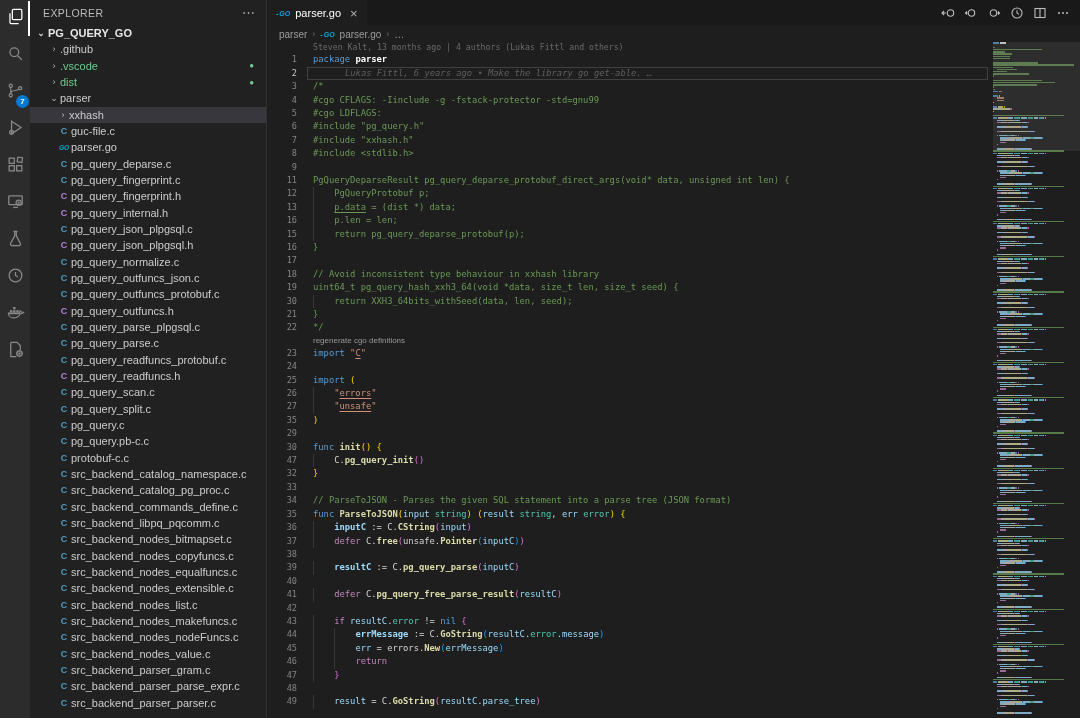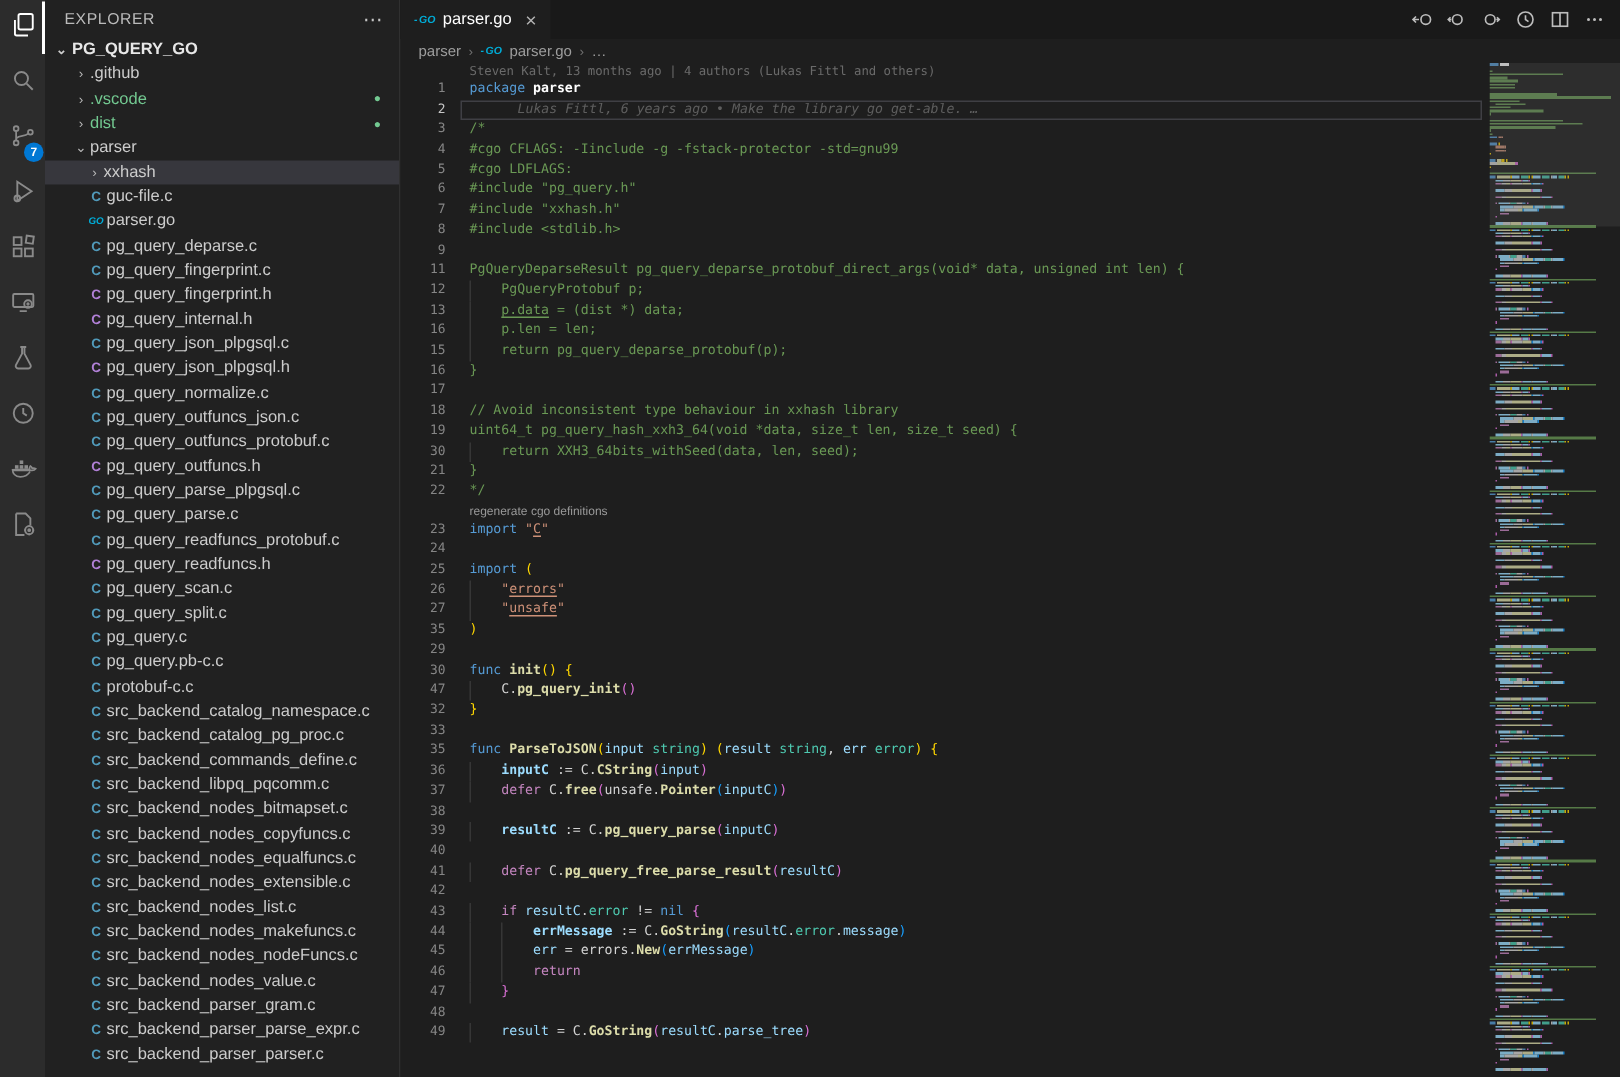--- a/index.html
+++ b/index.html
@@ -406,20 +406,21 @@
       <div class="cline"><span class="num">24</span><span class="txt"></span></div>
       <div class="cline"><span class="num">25</span><span class="txt"><span class="tk-kw">import</span><span class="tk-plain"> </span><span class="tk-b1">(</span></span></div>
       <div class="cline"><span class="num">26</span><span class="guide" style="left: 46px;"></span><span class="txt"><span class="tk-plain">    </span><span class="tk-str">"</span><span class="tk-str u">errors</span><span class="tk-str">"</span></span></div>
       <div class="cline"><span class="num">27</span><span class="guide" style="left: 46px;"></span><span class="txt"><span class="tk-plain">    </span><span class="tk-str">"</span><span class="tk-str u">unsafe</span><span class="tk-str">"</span></span></div>
       <div class="cline"><span class="num">35</span><span class="txt"><span class="tk-b1">)</span></span></div>
       <div class="cline"><span class="num">29</span><span class="txt"></span></div>
       <div class="cline"><span class="num">30</span><span class="txt"><span class="tk-kw">func</span><span class="tk-plain"> </span><span class="tk-fn">init</span><span class="tk-b1">()</span><span class="tk-plain"> </span><span class="tk-b1">{</span></span></div>
       <div class="cline"><span class="num">47</span><span class="guide" style="left: 46px;"></span><span class="txt"><span class="tk-plain">    C.</span><span class="tk-fn">pg_query_init</span><span class="tk-b2">()</span></span></div>
       <div class="cline"><span class="num">32</span><span class="txt"><span class="tk-b1">}</span></span></div>
       <div class="cline"><span class="num">33</span><span class="txt"></span></div>
+      <div class="cline"><span class="num">34</span><span class="txt"><span class="tk-comment">// ParseToJSON - Parses the given SQL statement into a parse tree (JSON format)</span></span></div>
       <div class="cline"><span class="num">35</span><span class="txt"><span class="tk-kw">func</span><span class="tk-plain"> </span><span class="tk-fn">ParseToJSON</span><span class="tk-b1">(</span><span class="tk-var">input</span><span class="tk-plain"> </span><span class="tk-type">string</span><span class="tk-b1">)</span><span class="tk-plain"> </span><span class="tk-b1">(</span><span class="tk-var">result</span><span class="tk-plain"> </span><span class="tk-type">string</span><span class="tk-plain">, </span><span class="tk-var">err</span><span class="tk-plain"> </span><span class="tk-type">error</span><span class="tk-b1">)</span><span class="tk-plain"> </span><span class="tk-b1">{</span></span></div>
       <div class="cline"><span class="num">36</span><span class="guide" style="left: 46px;"></span><span class="txt"><span class="tk-plain">    </span><span class="tk-varb">inputC</span><span class="tk-plain"> := C.</span><span class="tk-fn">CString</span><span class="tk-b2">(</span><span class="tk-var">input</span><span class="tk-b2">)</span></span></div>
       <div class="cline"><span class="num">37</span><span class="guide" style="left: 46px;"></span><span class="txt"><span class="tk-plain">    </span><span class="tk-ctrl">defer</span><span class="tk-plain"> C.</span><span class="tk-fn">free</span><span class="tk-b2">(</span><span class="tk-plain">unsafe.</span><span class="tk-fn">Pointer</span><span class="tk-b3">(</span><span class="tk-var">inputC</span><span class="tk-b3">)</span><span class="tk-b2">)</span></span></div>
       <div class="cline"><span class="num">38</span><span class="txt"></span></div>
       <div class="cline"><span class="num">39</span><span class="guide" style="left: 46px;"></span><span class="txt"><span class="tk-plain">    </span><span class="tk-varb">resultC</span><span class="tk-plain"> := C.</span><span class="tk-fn">pg_query_parse</span><span class="tk-b2">(</span><span class="tk-var">inputC</span><span class="tk-b2">)</span></span></div>
       <div class="cline"><span class="num">40</span><span class="txt"></span></div>
       <div class="cline"><span class="num">41</span><span class="guide" style="left: 46px;"></span><span class="txt"><span class="tk-plain">    </span><span class="tk-ctrl">defer</span><span class="tk-plain"> C.</span><span class="tk-fn">pg_query_free_parse_result</span><span class="tk-b2">(</span><span class="tk-var">resultC</span><span class="tk-b2">)</span></span></div>
       <div class="cline"><span class="num">42</span><span class="txt"></span></div>
       <div class="cline"><span class="num">43</span><span class="guide" style="left: 46px;"></span><span class="txt"><span class="tk-plain">    </span><span class="tk-ctrl">if</span><span class="tk-plain"> </span><span class="tk-var">resultC</span><span class="tk-plain">.</span><span class="tk-type">error</span><span class="tk-plain"> != </span><span class="tk-kw">nil</span><span class="tk-plain"> </span><span class="tk-b2">{</span></span></div>
       <div class="cline"><span class="num">44</span><span class="guide" style="left: 46px;"></span><span class="guide" style="left: 67.2px;"></span><span class="txt"><span class="tk-plain">        </span><span class="tk-varb">errMessage</span><span class="tk-plain"> := C.</span><span class="tk-fn">GoString</span><span class="tk-b3">(</span><span class="tk-var">resultC</span><span class="tk-plain">.</span><span class="tk-type">error</span><span class="tk-plain">.</span><span class="tk-var">message</span><span class="tk-b3">)</span></span></div>

